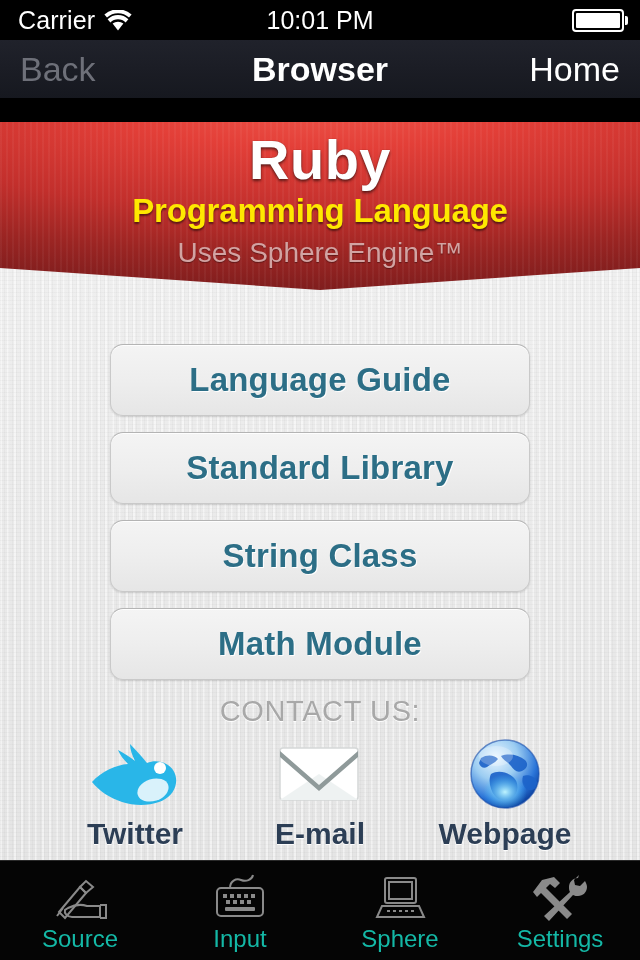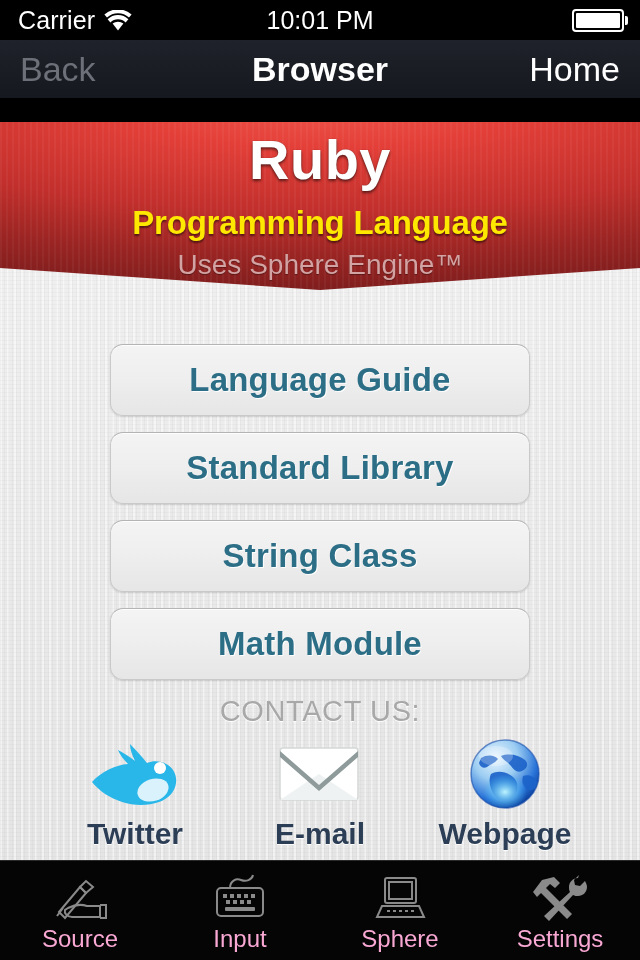--- a/index.html
+++ b/index.html
@@ -71,21 +71,21 @@
   .banner-inner{
     position:absolute; left:0; top:0; width:640px; height:168px;
     display:flex; flex-direction:column; align-items:center; padding-top:8px;
   }
   .bn-title{
     font-size:56px; font-weight:bold; color:#fff; line-height:1.08;
     text-shadow:0 2px 3px rgba(0,0,0,.55), 0 0 1px rgba(0,0,0,.4);
     letter-spacing:.5px;
   }
   .bn-sub{
-    font-size:33px; font-weight:bold; color:#ffe800; line-height:1.2; margin-top:13px;
+    font-size:33px; font-weight:bold; color:#ffe800; line-height:1.2; margin-top:1px;
     text-shadow:0 2px 2px rgba(0,0,0,.5);
     letter-spacing:-.2px;
     text-align:center;
   }
   .bn-tag{
     font-size:28px; color:#d2a3a2; line-height:1.25; margin-top:4px;
     text-shadow:0 1px 1px rgba(0,0,0,.35);
   }
 
   
@@ -126,21 +126,21 @@
   .tabbar{
     position:absolute; left:0; top:860px; width:640px; height:100px;
     background:#050505; border-top:1px solid #2a2a2a;
     display:flex;
   }
   .tab{
     flex:1; display:flex; flex-direction:column;
     align-items:center; justify-content:center; gap:3px;
   }
   .tab .ticon{ height:54px; display:flex; align-items:flex-end; justify-content:center; }
-  .tab .tlabel{ font-size:24px; color:#f9a8d4; }
+  .tab .tlabel{ font-size:24px; color:#14b8a6; }
   .tab.active .tlabel{ color:#ffffff; }
 </style>
 </head>
 <body>
 
 <div id="app">
 
   <div class="statusbar">
     <div class="sb-left">
       <span class="sb-carrier">Carrier</span>

